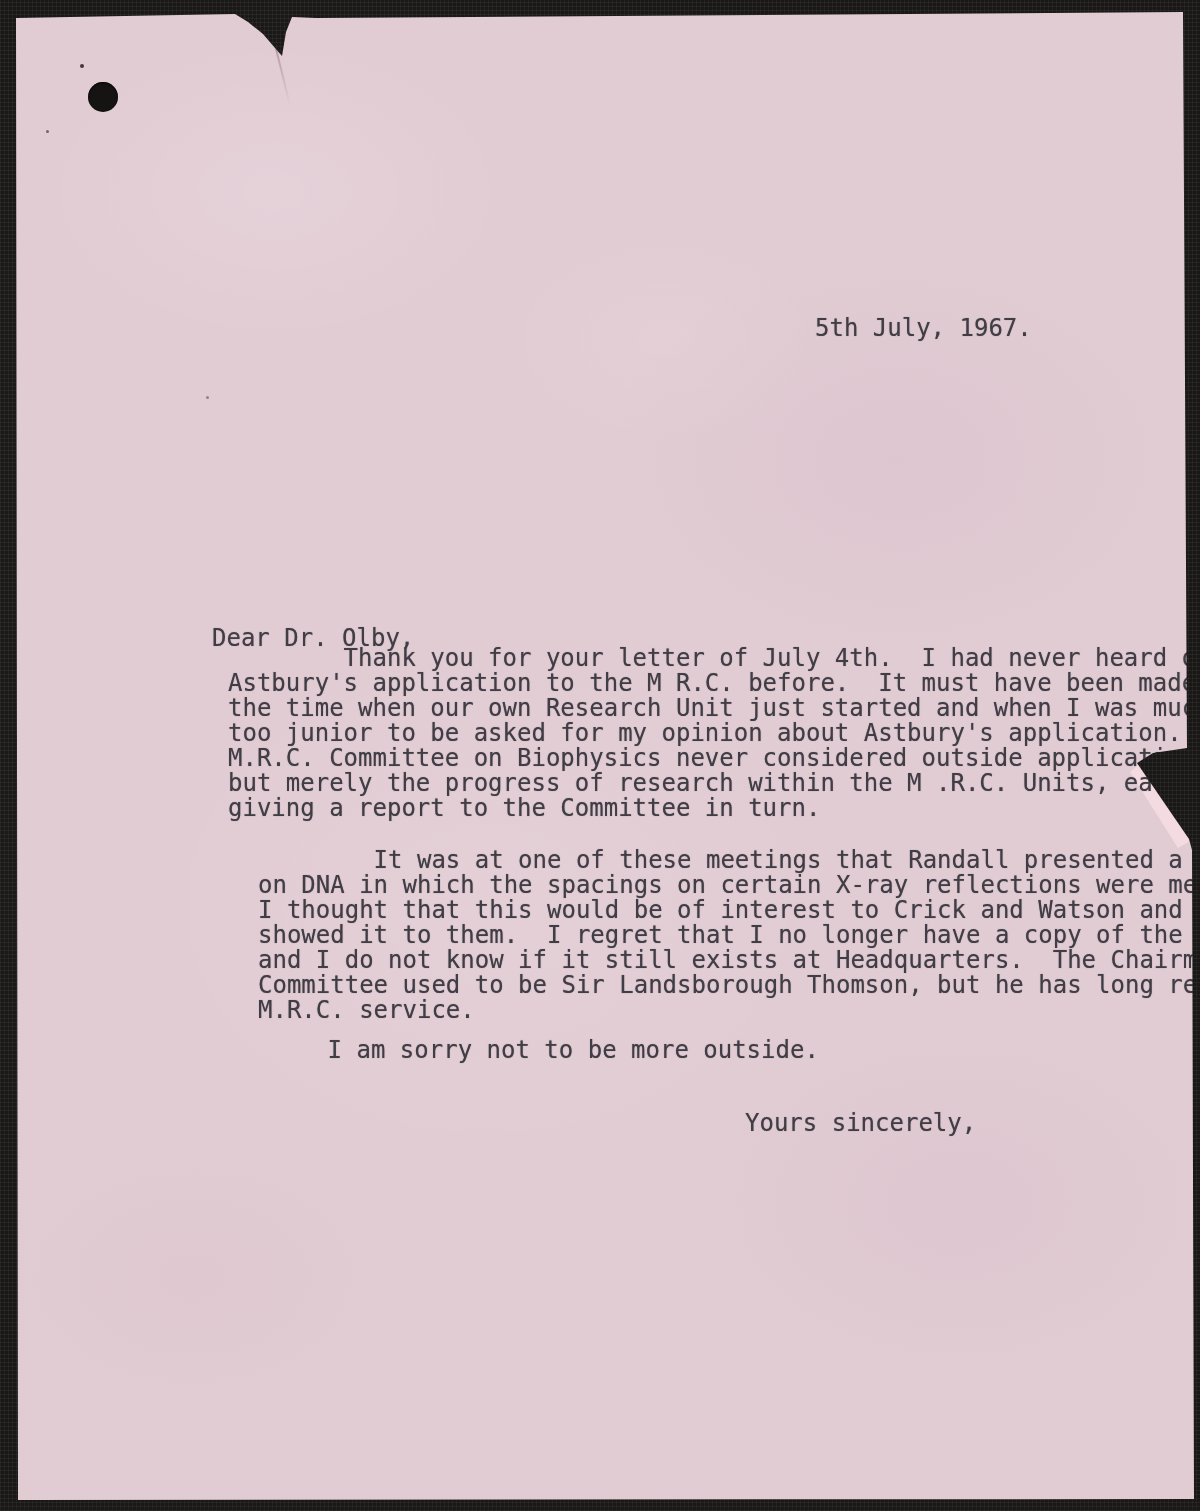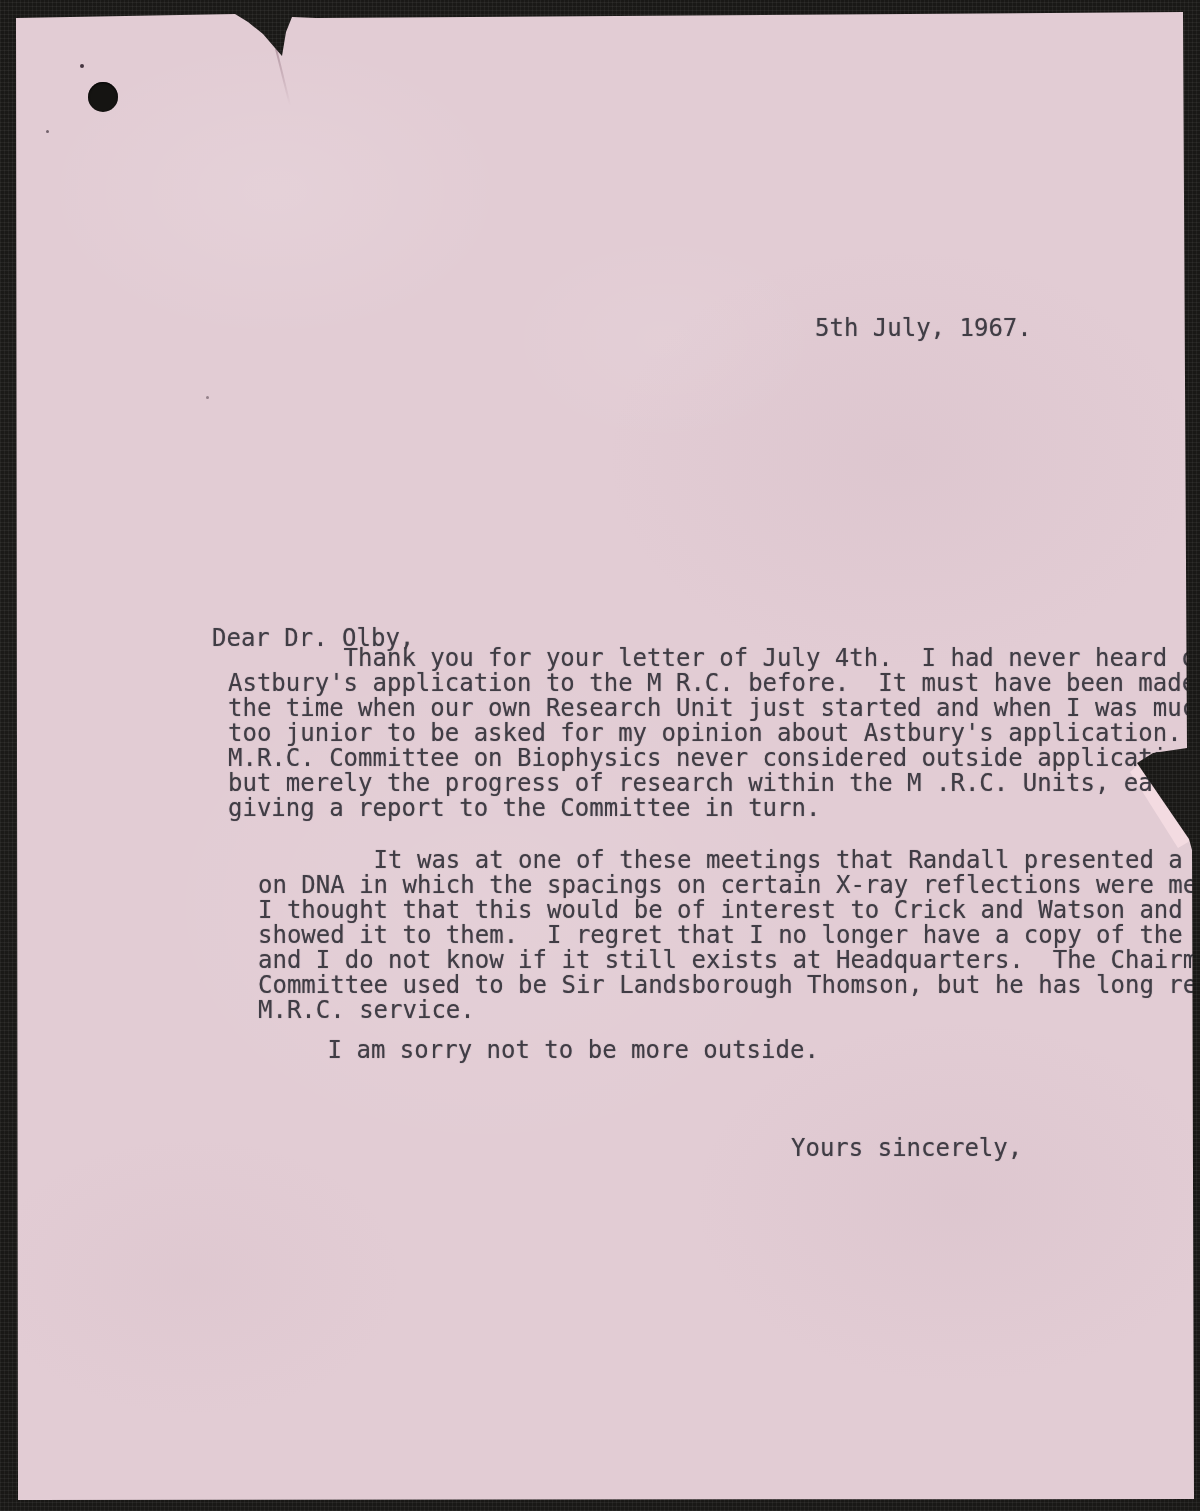--- a/index.html
+++ b/index.html
@@ -103,21 +103,21 @@
     letter-spacing: 0px;
     white-space: pre;
     text-shadow: 0 0 1px rgba(64,60,68,0.55);
   }
   .date-line      { left: 799px; top: 304px; }
   .recipient      { left: 196px; top: 368px; }
   .salutation     { left: 196px; top: 594px; margin-top: 20px; }
   .para-1         { left: 212px; top: 634px; }
   .para-2         { left: 196px; top: 836px; margin-left: 46px; }
   .para-3         { left: 196px; top: 1026px; }
-  .closing        { left: 729px; top: 1124px; margin-left: 46px; }
+  .closing        { left: 729px; top: 1099px; }
 </style>
 </head>
 <body>
 
 <div class="paper">
 
   <div class="tear-flap"></div>
   <div class="punch-hole"></div>
   <div class="crease"></div>
   <div class="speck s1"></div>

